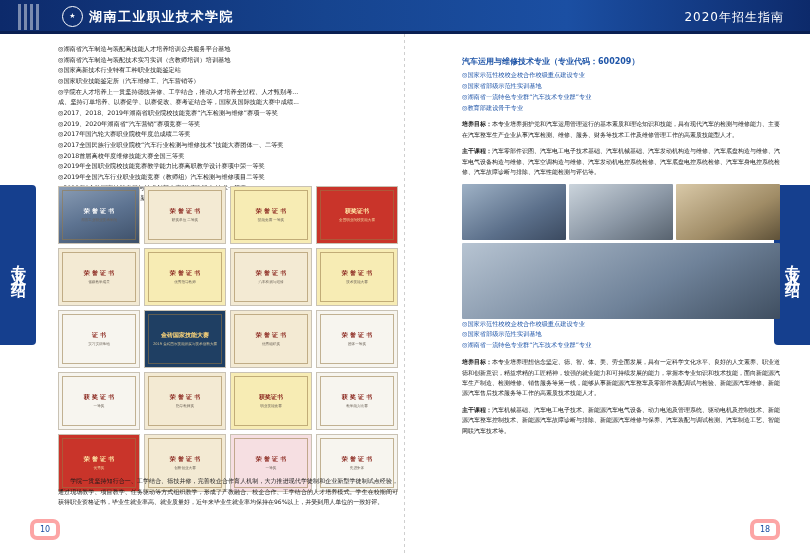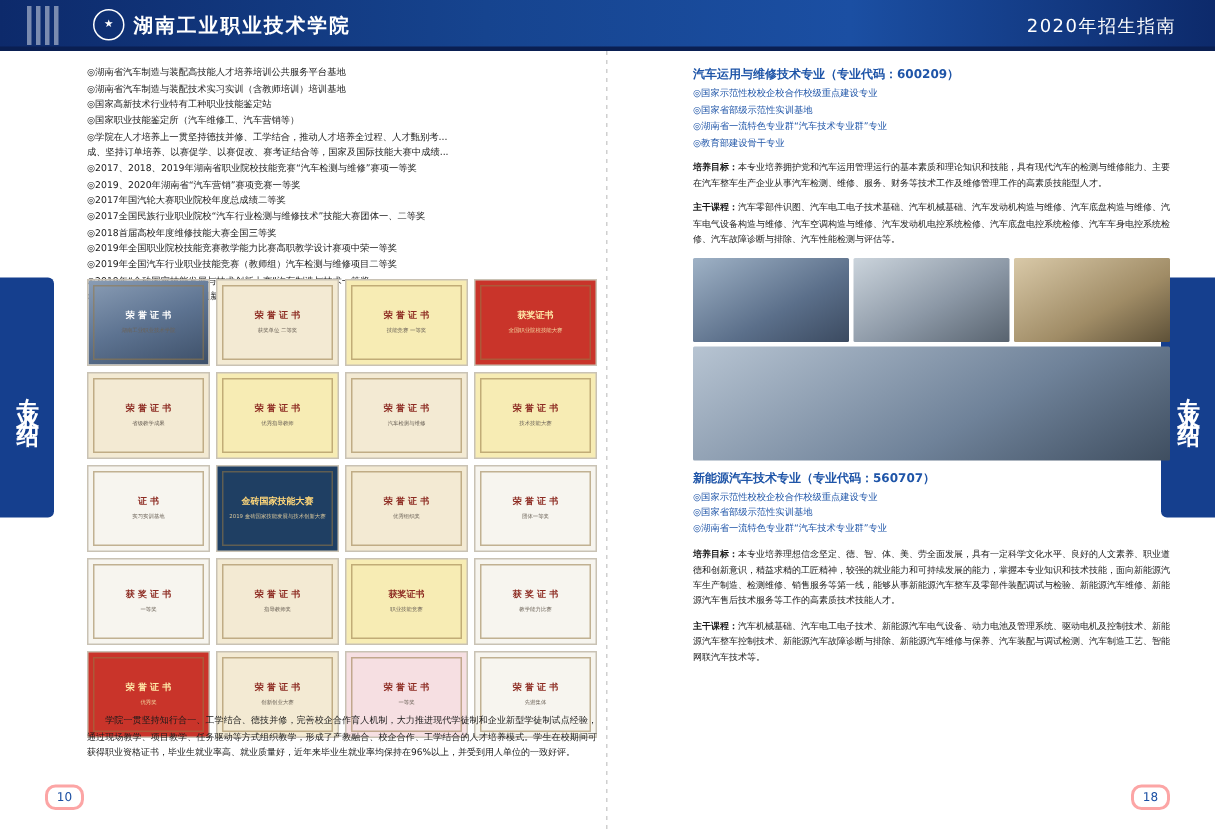--- a/index.html
+++ b/index.html
@@ -86,41 +86,41 @@
   .cert-caption{
     position:absolute;left:58px;top:464px;width:340px;text-align:center;
     font-size:7px;color:#111;letter-spacing:.5px;
   }
   .footer-para{
     position:absolute;left:58px;top:476px;width:340px;
     font-size:6px;line-height:1.75;color:#1a1a1a;text-align:justify;
   }
 
   
-  .maj-title{font-size:8px;color:#1f55a8;font-weight:bold;margin:0 0 3px 0;}
+  .maj-title{font-size:8px;color:#1f55a8;font-weight:bold;margin:12px 0 3px 0;}
   .maj-lines{font-size:6.2px;line-height:1.75;color:#1f55a8;margin:0 0 6px 0;}
   .maj-lines p{margin:0;}
   .body-text{font-size:6px;line-height:1.74;color:#1a1a1a;text-align:justify;margin:0 0 6px 0;}
   .body-text .lead{font-weight:bold;}
 
   .photo-grid{display:grid;grid-template-columns:repeat(3,1fr);gap:3px;margin-top:4px;}
   .photo{height:56px;border-radius:1px;position:relative;overflow:hidden;}
   .ph1{background:linear-gradient(150deg,#9fb2c6,#5b6f8a 60%,#3b4a60);}
   .ph2{background:linear-gradient(150deg,#cbd4dc,#8c98a6 55%,#58636f);}
   .ph3{background:linear-gradient(150deg,#d9c9a8,#a08c66 60%,#5e5138);}
   .ph4{background:linear-gradient(150deg,#b7c4d2,#6f8299 60%,#3f4e60);}
   .photo-wide{grid-column:span 3;height:76px;}
 
   .photo-caption{
     text-align:center;font-size:6.5px;color:#111;margin-top:4px;letter-spacing:.3px;
   }
 
   
   .pagenum{
-    position:absolute;bottom:14px;width:22px;height:13px;border:2px solid #fca5a5;border-radius:7px;
+    position:absolute;bottom:14px;width:22px;height:13px;border:4px solid #fca5a5;border-radius:7px;
     display:flex;align-items:center;justify-content:center;color:#1b4fa3;font-size:8px;
   }
   .pn-left{left:30px;}
   .pn-right{right:30px;}
 
   .gutter{
     position:absolute;left:404px;top:34px;width:1px;height:520px;
     background:repeating-linear-gradient(to bottom,#cfcfcf 0 3px,transparent 3px 6px);
   }
 </style>
@@ -253,21 +253,20 @@
       <span class="lead">主干课程：</span><span>汽车零部件识图、汽车电工电子技术基础、汽车机械基础、汽车发动机构造与维修、汽车底盘构造与维修、汽车电气设备构造与维修、汽车空调构造与维修、汽车发动机电控系统检修、汽车底盘电控系统检修、汽车车身电控系统检修、汽车故障诊断与排除、汽车性能检测与评估等。</span>
     </p>
 
     <div class="photo-grid">
       <div class="photo ph1"></div>
       <div class="photo ph2"></div>
       <div class="photo ph3"></div>
       <div class="photo photo-wide ph4"></div>
     </div>
 
-    <div class="maj-title" style="margin-top:6px;">新能源汽车技术专业（专业代码：560707）</div>
     <div class="maj-lines">
       <p>◎国家示范性校校企校合作校级重点建设专业</p>
       <p>◎国家省部级示范性实训基地</p>
       <p>◎湖南省一流特色专业群“汽车技术专业群”专业</p>
     </div>
     <p class="body-text">
       <span class="lead">培养目标：</span><span>本专业培养理想信念坚定、德、智、体、美、劳全面发展，具有一定科学文化水平、良好的人文素养、职业道德和创新意识，精益求精的工匠精神，较强的就业能力和可持续发展的能力，掌握本专业知识和技术技能，面向新能源汽车生产制造、检测维修、销售服务等第一线，能够从事新能源汽车整车及零部件装配调试与检验、新能源汽车维修、新能源汽车售后技术服务等工作的高素质技术技能人才。</span>
     </p>
     <p class="body-text">
       <span class="lead">主干课程：</span><span>汽车机械基础、汽车电工电子技术、新能源汽车电气设备、动力电池及管理系统、驱动电机及控制技术、新能源汽车整车控制技术、新能源汽车故障诊断与排除、新能源汽车维修与保养、汽车装配与调试检测、汽车制造工艺、智能网联汽车技术等。</span>

